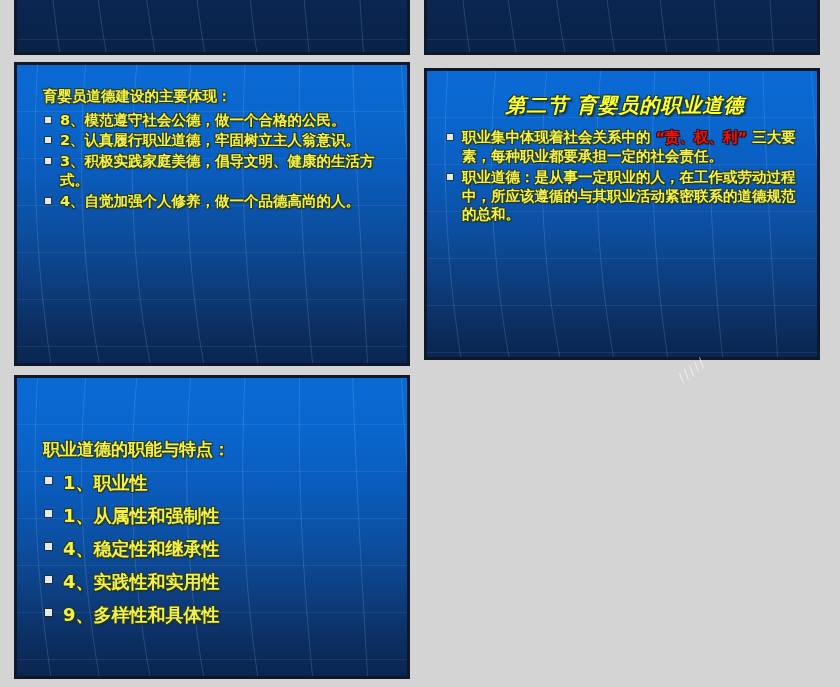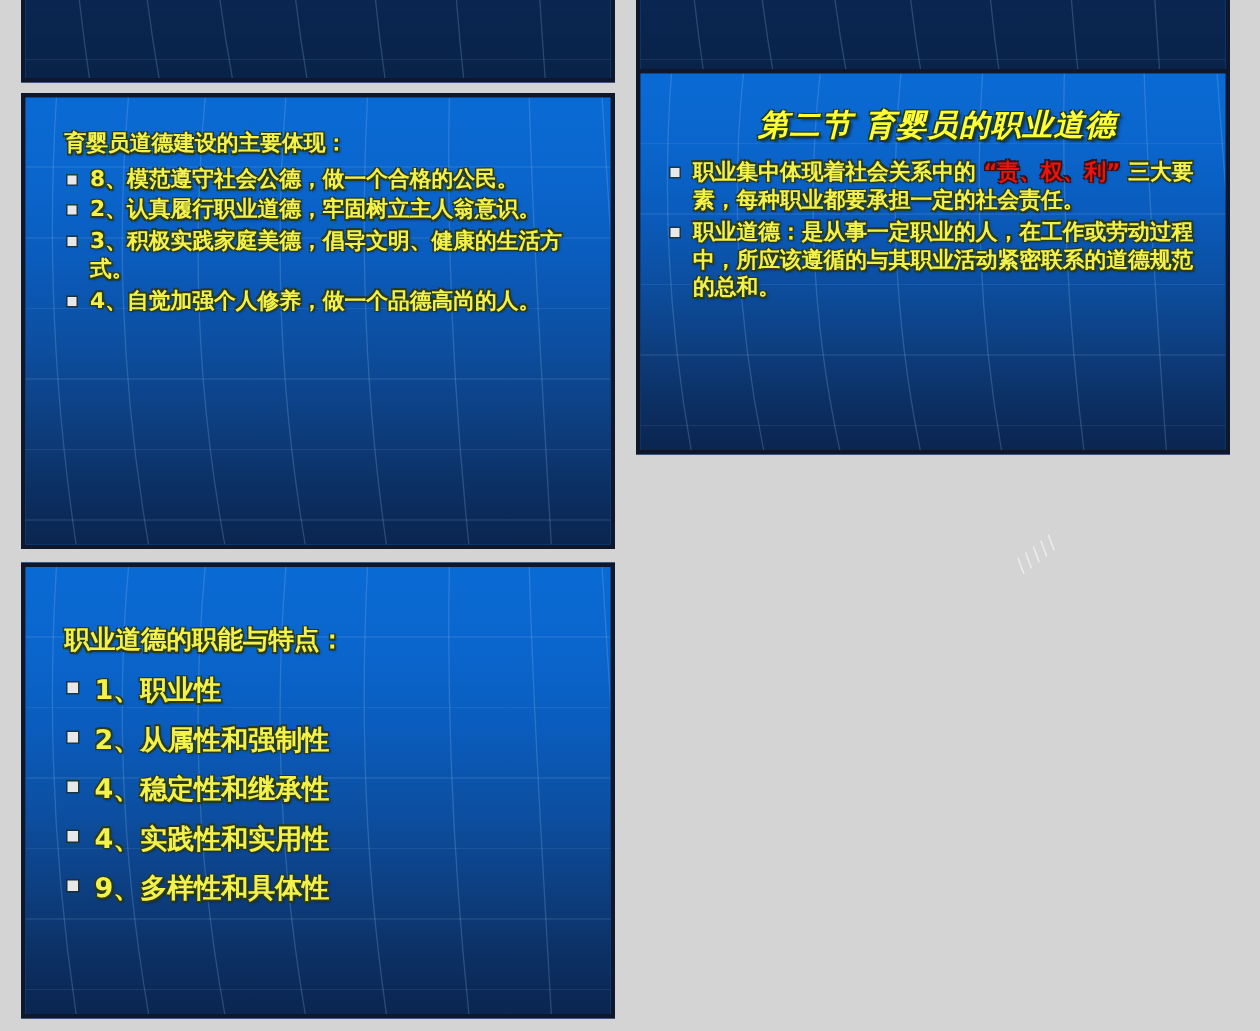--- a/index.html
+++ b/index.html
@@ -84,21 +84,21 @@
     color:#f2f24a;
     font-weight:bold;
     font-size:14.5px;
     line-height:1.35;
     margin:0 0 4px 0;
     text-shadow:
       -1px -1px 0 #2d3a16, 1px -1px 0 #2d3a16,
       -1px  1px 0 #2d3a16, 1px  1px 0 #2d3a16,
       1px 1px 2px rgba(0,0,0,.5);
   }
-  .heading.big{font-size:17px;margin-bottom:8px;}
+  .heading.big{font-size:17px;margin-bottom:8px;margin-top:22px;}
 
   ul.bullets{list-style:none;margin:0;padding:0;}
   ul.bullets li{
     position:relative;
     padding-left:17px;
     margin:0 0 2px 0;
     color:#f2f24a;
     font-weight:bold;
     font-size:14.5px;
     line-height:1.30;
@@ -192,21 +192,21 @@
         <span>3、积极实践家庭美德，倡导文明、健康的生活方式。</span>
       </li>
       <li>
         <span class="sq"></span>
         <span>4、自觉加强个人修养，做一个品德高尚的人。</span>
       </li>
     </ul>
   </div>
 </div>
 
-<div class="slide" style="left:424px; top:46px; width:396px; height:257px;">
+<div class="slide" style="left:424px; top:68px; width:396px; height:292px;">
   <div class="bg"></div>
   <svg class="meridians" viewBox="0 0 396 304" preserveAspectRatio="none">
     <path d="M24 -40 C 14 70, 16 200, 40 340"></path>
     <path d="M74 -40 C 60 70, 62 200, 90 340"></path>
     <path d="M126 -40 C 112 70, 112 200, 142 340"></path>
     <path d="M180 -40 C 168 70, 168 200, 196 340"></path>
     <path d="M234 -40 C 226 70, 226 200, 250 340"></path>
     <path d="M288 -40 C 284 70, 288 200, 304 340"></path>
     <path d="M340 -40 C 342 70, 350 200, 358 340"></path>
     <path d="M388 -40 C 394 70, 404 200, 410 340"></path>
@@ -240,21 +240,21 @@
   </svg>
   <div class="content" style="padding-top:38px;">
     <div class="heading big">职业道德的职能与特点：</div>
     <ul class="bullets wide">
       <li>
         <span class="sq"></span>
         <span>1、职业性</span>
       </li>
       <li>
         <span class="sq"></span>
-        <span>2、从属性和强制性</span>
+        <span>1、从属性和强制性</span>
       </li>
       <li>
         <span class="sq"></span>
         <span>4、稳定性和继承性</span>
       </li>
       <li>
         <span class="sq"></span>
         <span>4、实践性和实用性</span>
       </li>
       <li>

